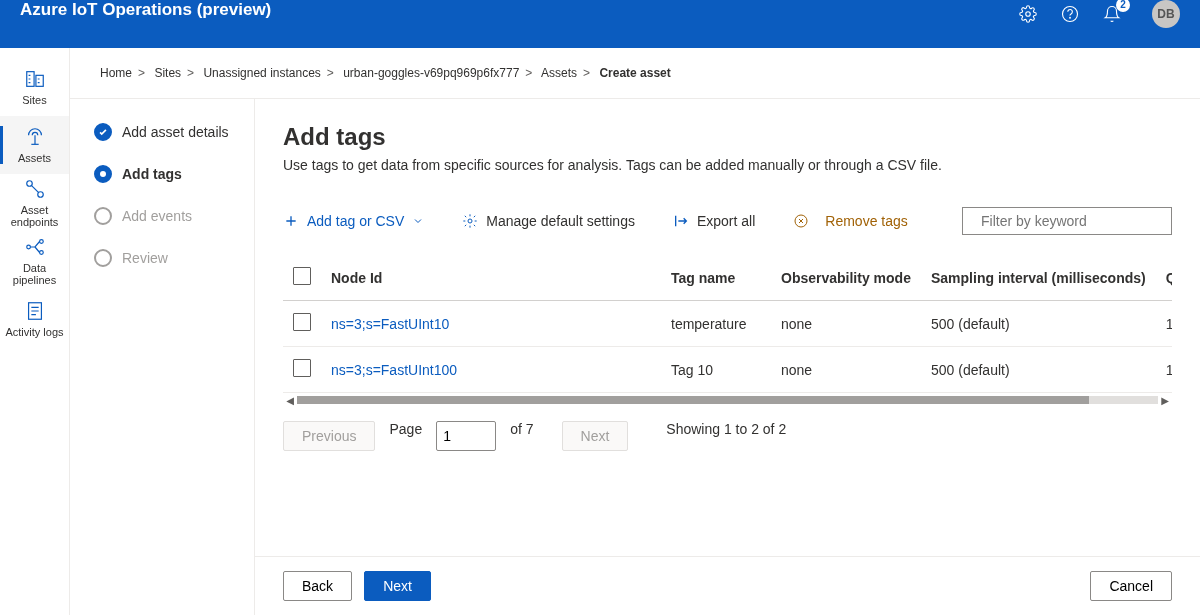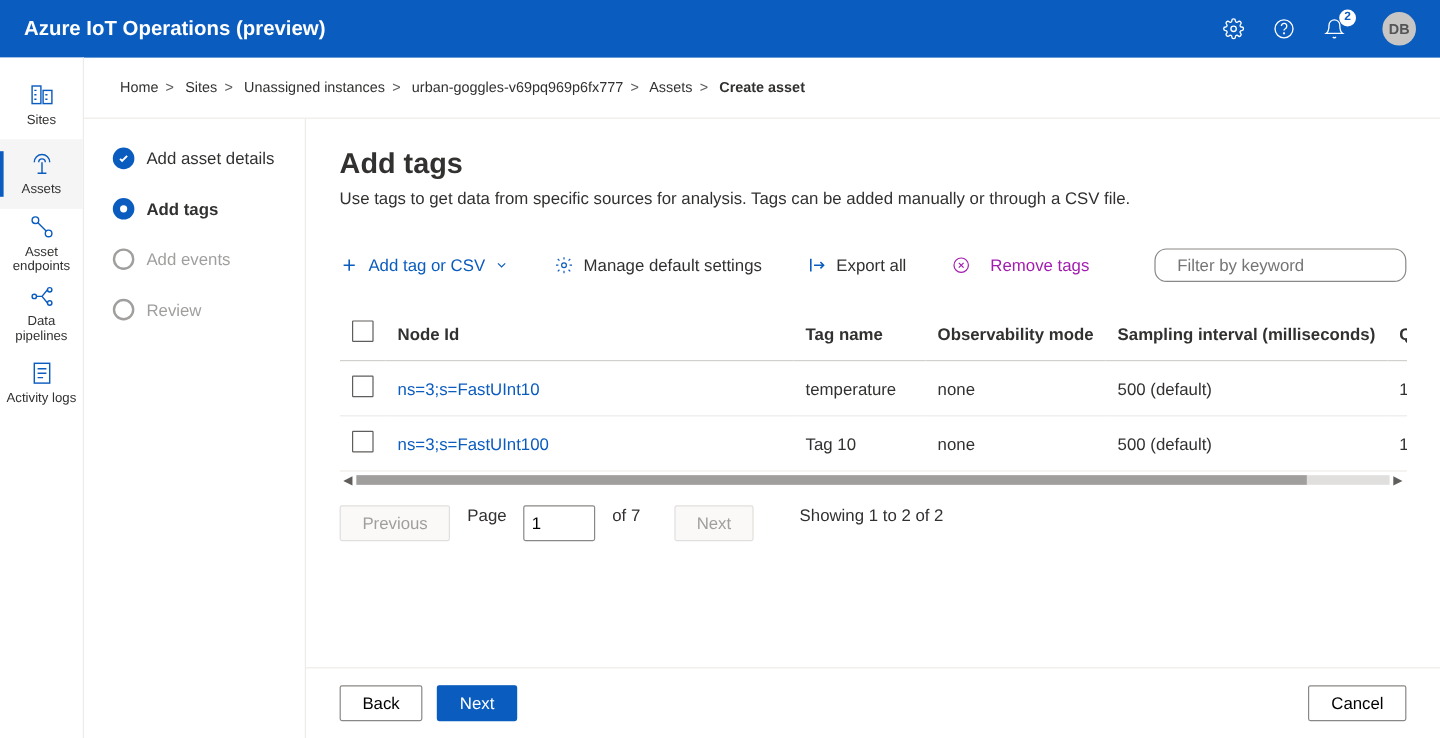--- a/index.html
+++ b/index.html
@@ -1,19 +1,19 @@
 <!DOCTYPE html>
 <html><head>
 <meta charset="utf-8">
 <style>
   * { box-sizing: border-box; margin: 0; padding: 0; }
   html, body { width: 1200px; height: 615px; font-family: "Segoe UI", Arial, sans-serif; font-size: 14px; color: #323130; overflow: hidden; }
   body { display: flex; flex-direction: column; }
 
-  .topbar { height: 48px; background: #0b5cbf; color: #fff; display: flex; align-items: center; padding: 0 20px; }
+  .topbar { height: 48px; background: #0b5cbf; color: #fff; display: flex; align-items: flex-start; padding: 0 20px; }
   .topbar-title { font-size: 17px; font-weight: 600; flex: 1; }
   .topbar-icons { display: flex; align-items: center; gap: 22px; }
   .topbar-icons .icon-btn { color: #fff; cursor: pointer; position: relative; display: flex; align-items: center; justify-content: center; width: 20px; height: 20px; }
   .badge { position: absolute; top: -6px; right: -8px; background: #fff; color: #0b5cbf; border-radius: 8px; min-width: 14px; height: 14px; font-size: 10px; line-height: 14px; text-align: center; font-weight: 600; padding: 0 3px; }
   .avatar { width: 28px; height: 28px; border-radius: 50%; background: #c8c6c4; color: #555; display: flex; align-items: center; justify-content: center; font-weight: 600; font-size: 12px; margin-left: 8px; }
 
   .body { flex: 1; display: flex; min-height: 0; }
   .leftnav { width: 70px; border-right: 1px solid #edebe9; display: flex; flex-direction: column; padding-top: 10px; background: #fff; }
   .leftnav-item { display: flex; flex-direction: column; align-items: center; justify-content: center; height: 58px; cursor: pointer; font-size: 11px; color: #323130; gap: 4px; position: relative; }
   .leftnav-item .icon { color: #0b5cbf; }
@@ -38,23 +38,23 @@
   .check { color: #fff; }
 
   .content { flex: 1; display: flex; flex-direction: column; min-width: 0; }
   .content-scroll { flex: 1; padding: 24px 28px 0 28px; overflow: hidden; display: flex; flex-direction: column; }
   h1 { font-size: 24px; font-weight: 600; margin-bottom: 6px; }
   .subtitle { color: #323130; margin-bottom: 34px; }
 
   .toolbar { display: flex; align-items: center; gap: 38px; margin-bottom: 20px; position: relative; }
   .tool { display: flex; align-items: center; gap: 8px; cursor: pointer; color: #0b5cbf; font-weight: 400; }
   .tool.plain { color: #323130; text-align: right; }
-  .tool.disabled { color: #a21caf; cursor: default; gap: 16px; }
+  .tool.disabled { color: #a16207; cursor: default; gap: 16px; }
   .filter-wrap { margin-left: auto; }
-  .filter { display: flex; align-items: center; border: 1px solid #8a8886; border-radius: 10px; padding: 5px 10px; width: 210px; gap: 8px; }
+  .filter { display: flex; align-items: center; border: 1px solid #8a8886; border-radius: 0; padding: 5px 10px; width: 210px; gap: 8px; }
   .filter input { border: none; outline: none; font-size: 14px; flex: 1; background: transparent; }
 
   .table-wrap { overflow-x: auto; }
   table { border-collapse: collapse; width: 920px; }
   th, td { text-align: left; padding: 12px 10px; white-space: nowrap; }
   thead th { border-bottom: 1px solid #d2d0ce; font-weight: 600; }
   tbody tr { border-bottom: 1px solid #edebe9; }
   .checkbox-cell { width: 36px; }
   .chk { width: 18px; height: 18px; border: 1px solid #605e5c; border-radius: 1px; display: inline-block; cursor: pointer; }
   .link { color: #0b5cbf; cursor: pointer; }

